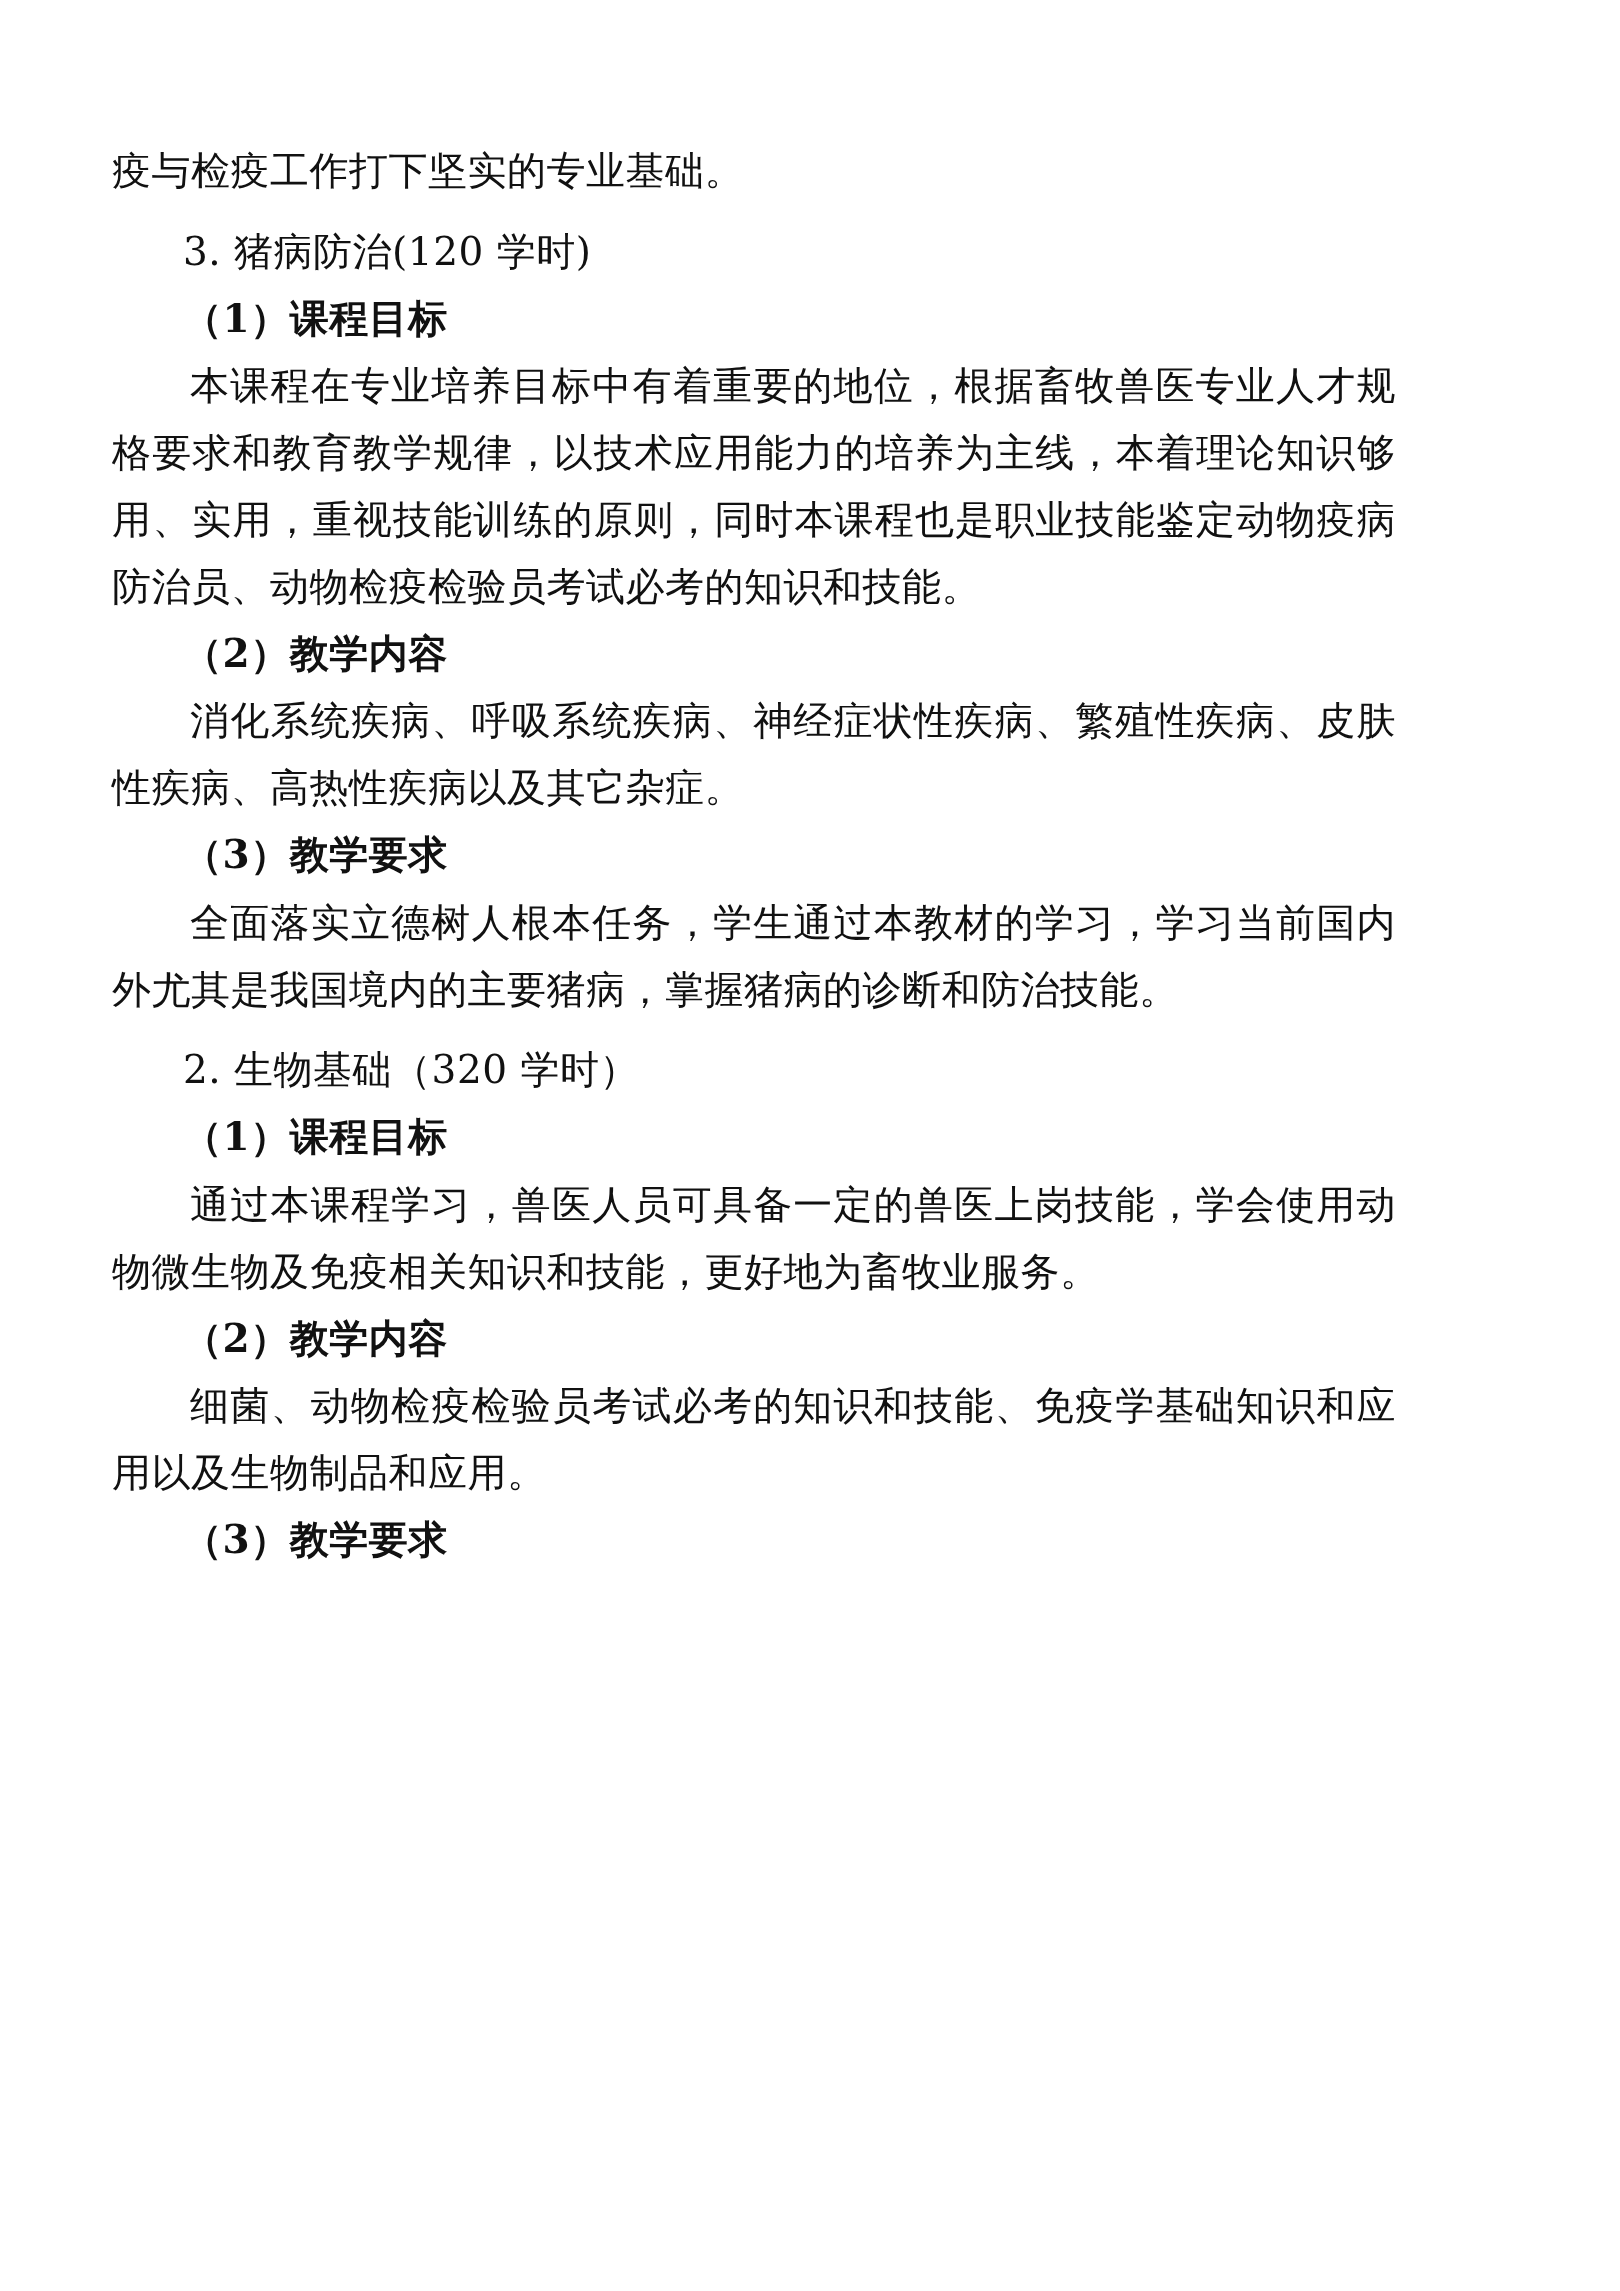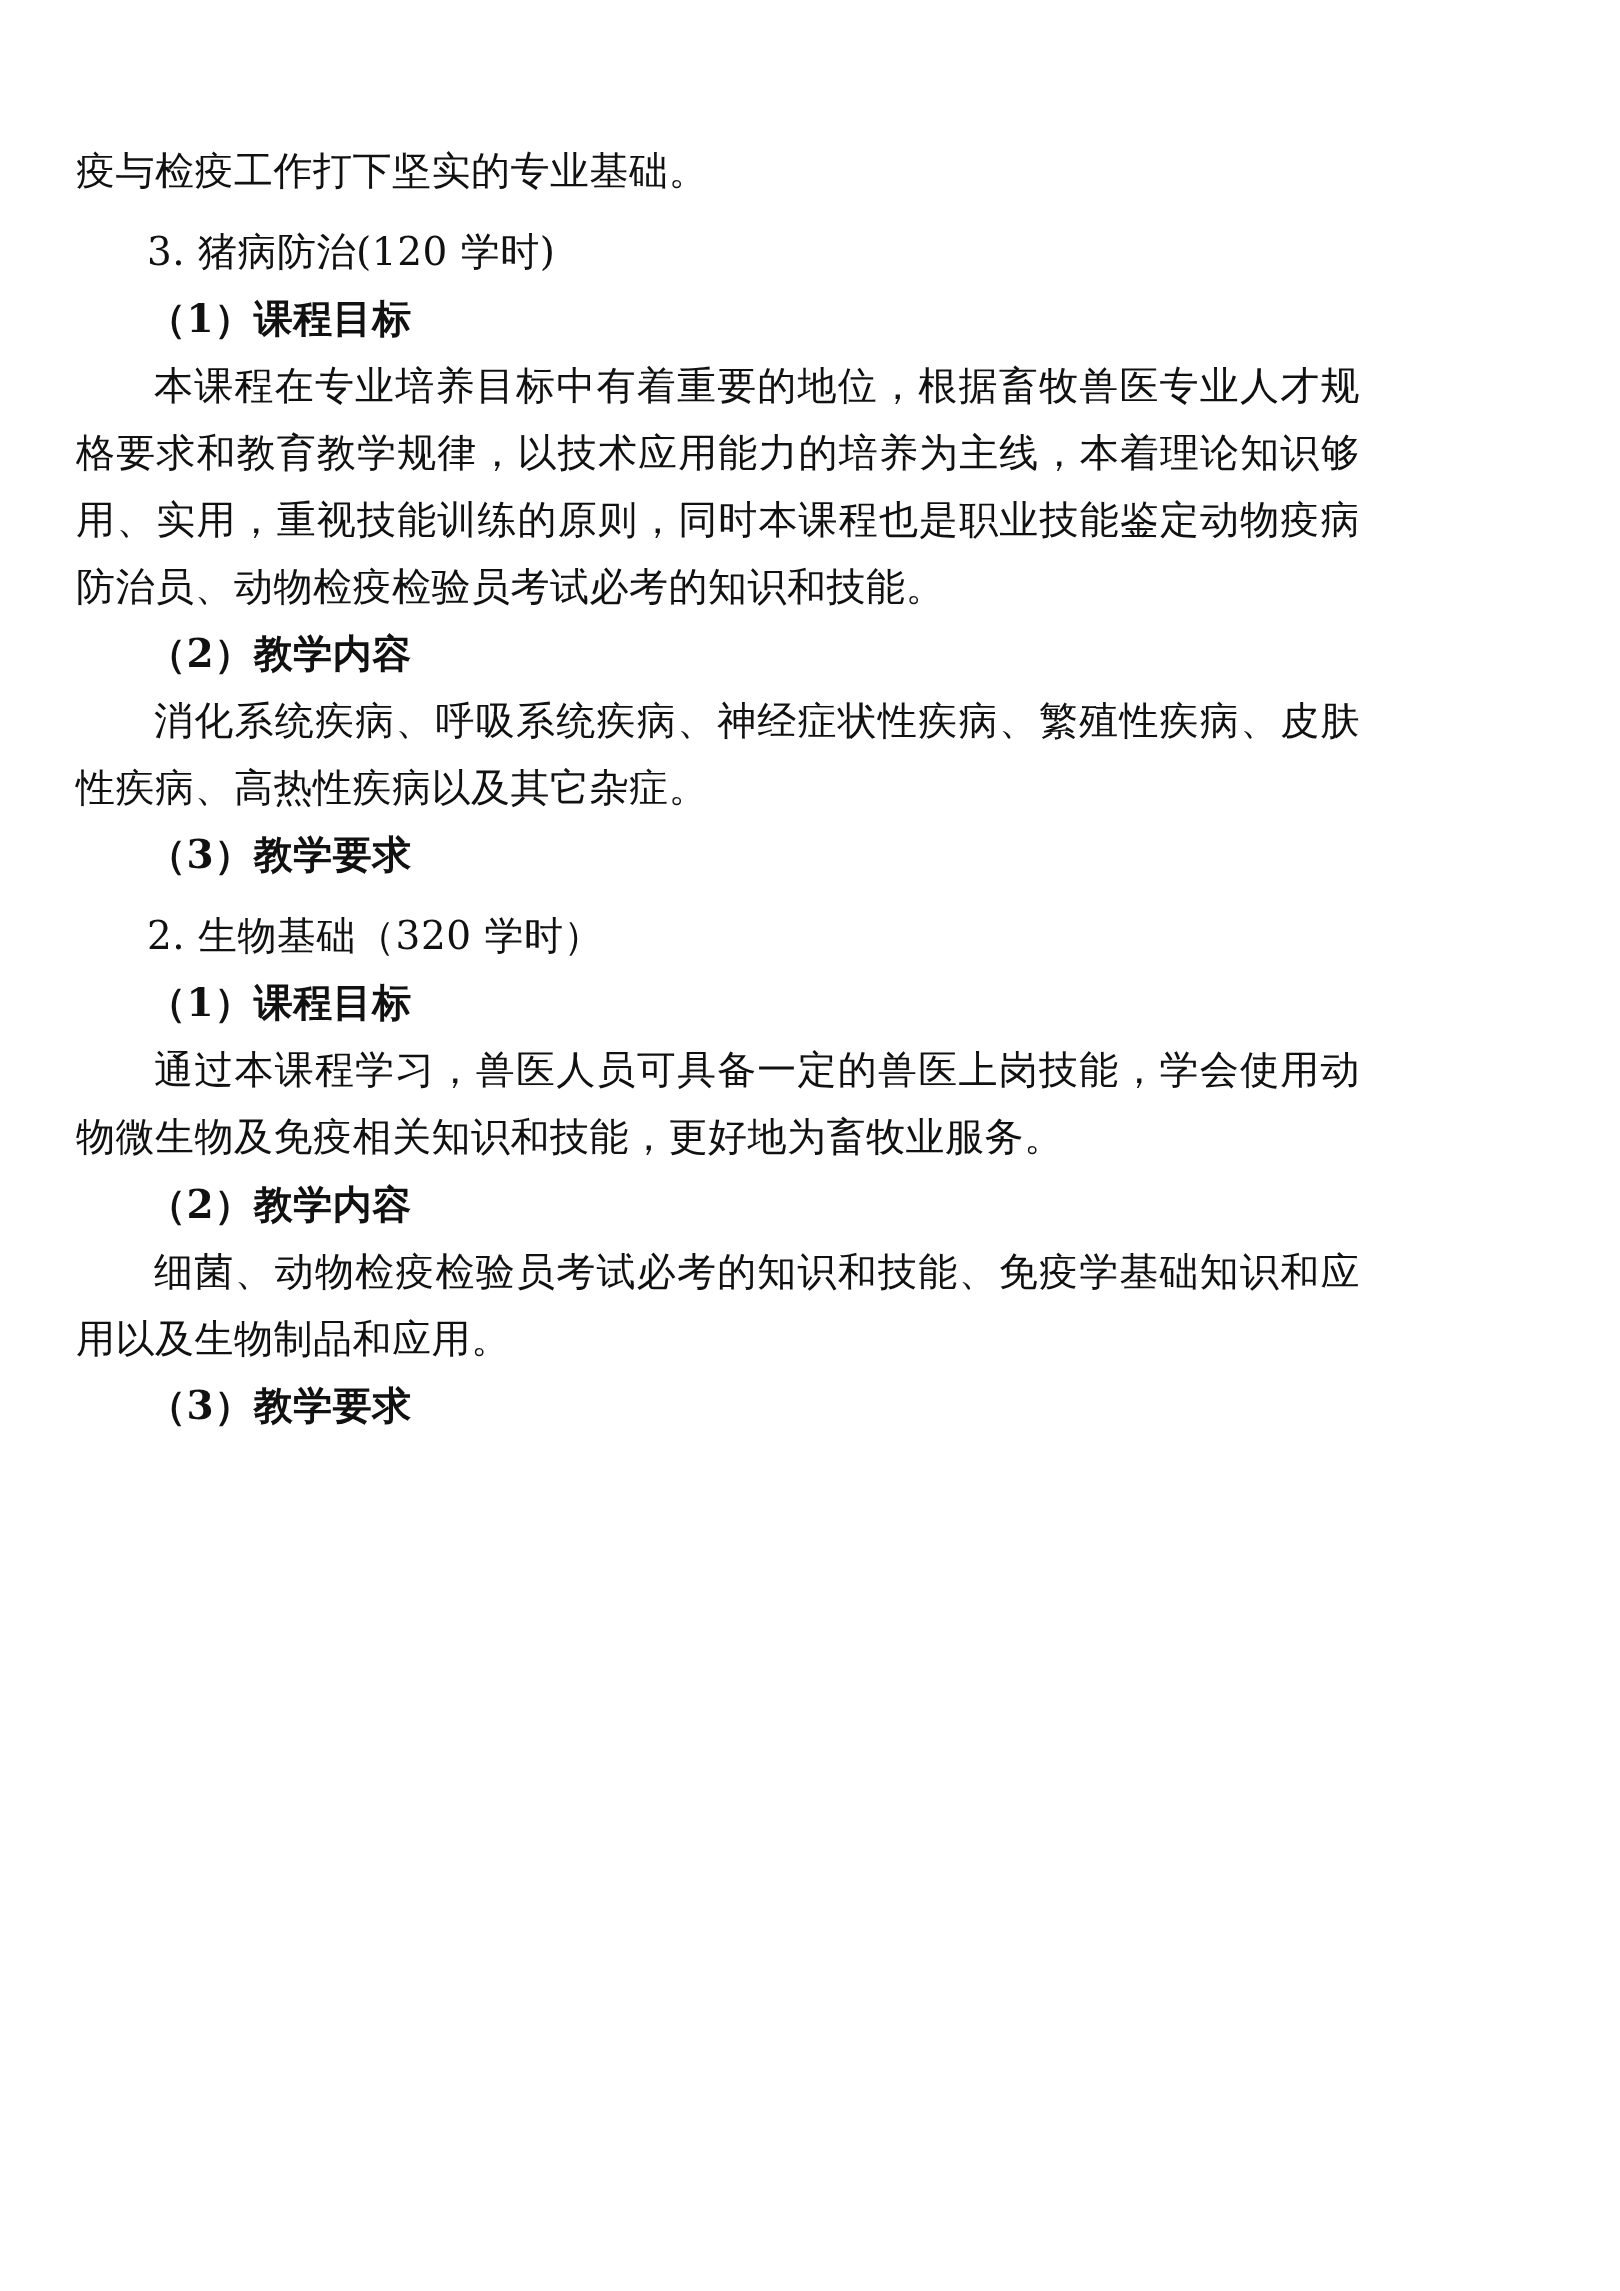--- a/index.html
+++ b/index.html
@@ -6,21 +6,21 @@
     margin: 0;
     padding: 0;
     background: #ffffff;
   }
   .page {
     width: 1620px;
     height: 2292px;
     background: #ffffff;
     position: relative;
     box-sizing: border-box;
-    padding: 137px 172px 59px 76px;
+    padding: 137px 172px 59px 112px;
     font-family: "DejaVu Serif", "Liberation Serif", serif;
     color: #111111;
     overflow: hidden;
   }
   .doc-body {
     width: 1284px;
   }
   p {
     margin: 0;
     padding: 0;
@@ -67,20 +67,21 @@
     <p class="sub-label">（1）课程目标</p>
 
     <p class="para indent">本课程在专业培养目标中有着重要的地位，根据畜牧兽医专业人才规格要求和教育教学规律，以技术应用能力的培养为主线，本着理论知识够用、实用，重视技能训练的原则，同时本课程也是职业技能鉴定动物疫病防治员、动物检疫检验员考试必考的知识和技能。</p>
 
     <p class="sub-label">（2）教学内容</p>
 
     <p class="para indent">消化系统疾病、呼吸系统疾病、神经症状性疾病、繁殖性疾病、皮肤性疾病、高热性疾病以及其它杂症。</p>
 
     <p class="sub-label">（3）教学要求</p>
 
+    <p class="para indent">全面落实立德树人根本任务，学生通过本教材的学习，学习当前国内外尤其是我国境内的主要猪病，掌握猪病的诊断和防治技能。</p>
 
     <p class="heading heading-spaced">2. 生物基础（320 学时）</p>
 
     <p class="sub-label">（1）课程目标</p>
 
     <p class="para indent">通过本课程学习，兽医人员可具备一定的兽医上岗技能，学会使用动物微生物及免疫相关知识和技能，更好地为畜牧业服务。</p>
 
     <p class="sub-label">（2）教学内容</p>
 
     <p class="para indent">细菌、动物检疫检验员考试必考的知识和技能、免疫学基础知识和应用以及生物制品和应用。</p>

